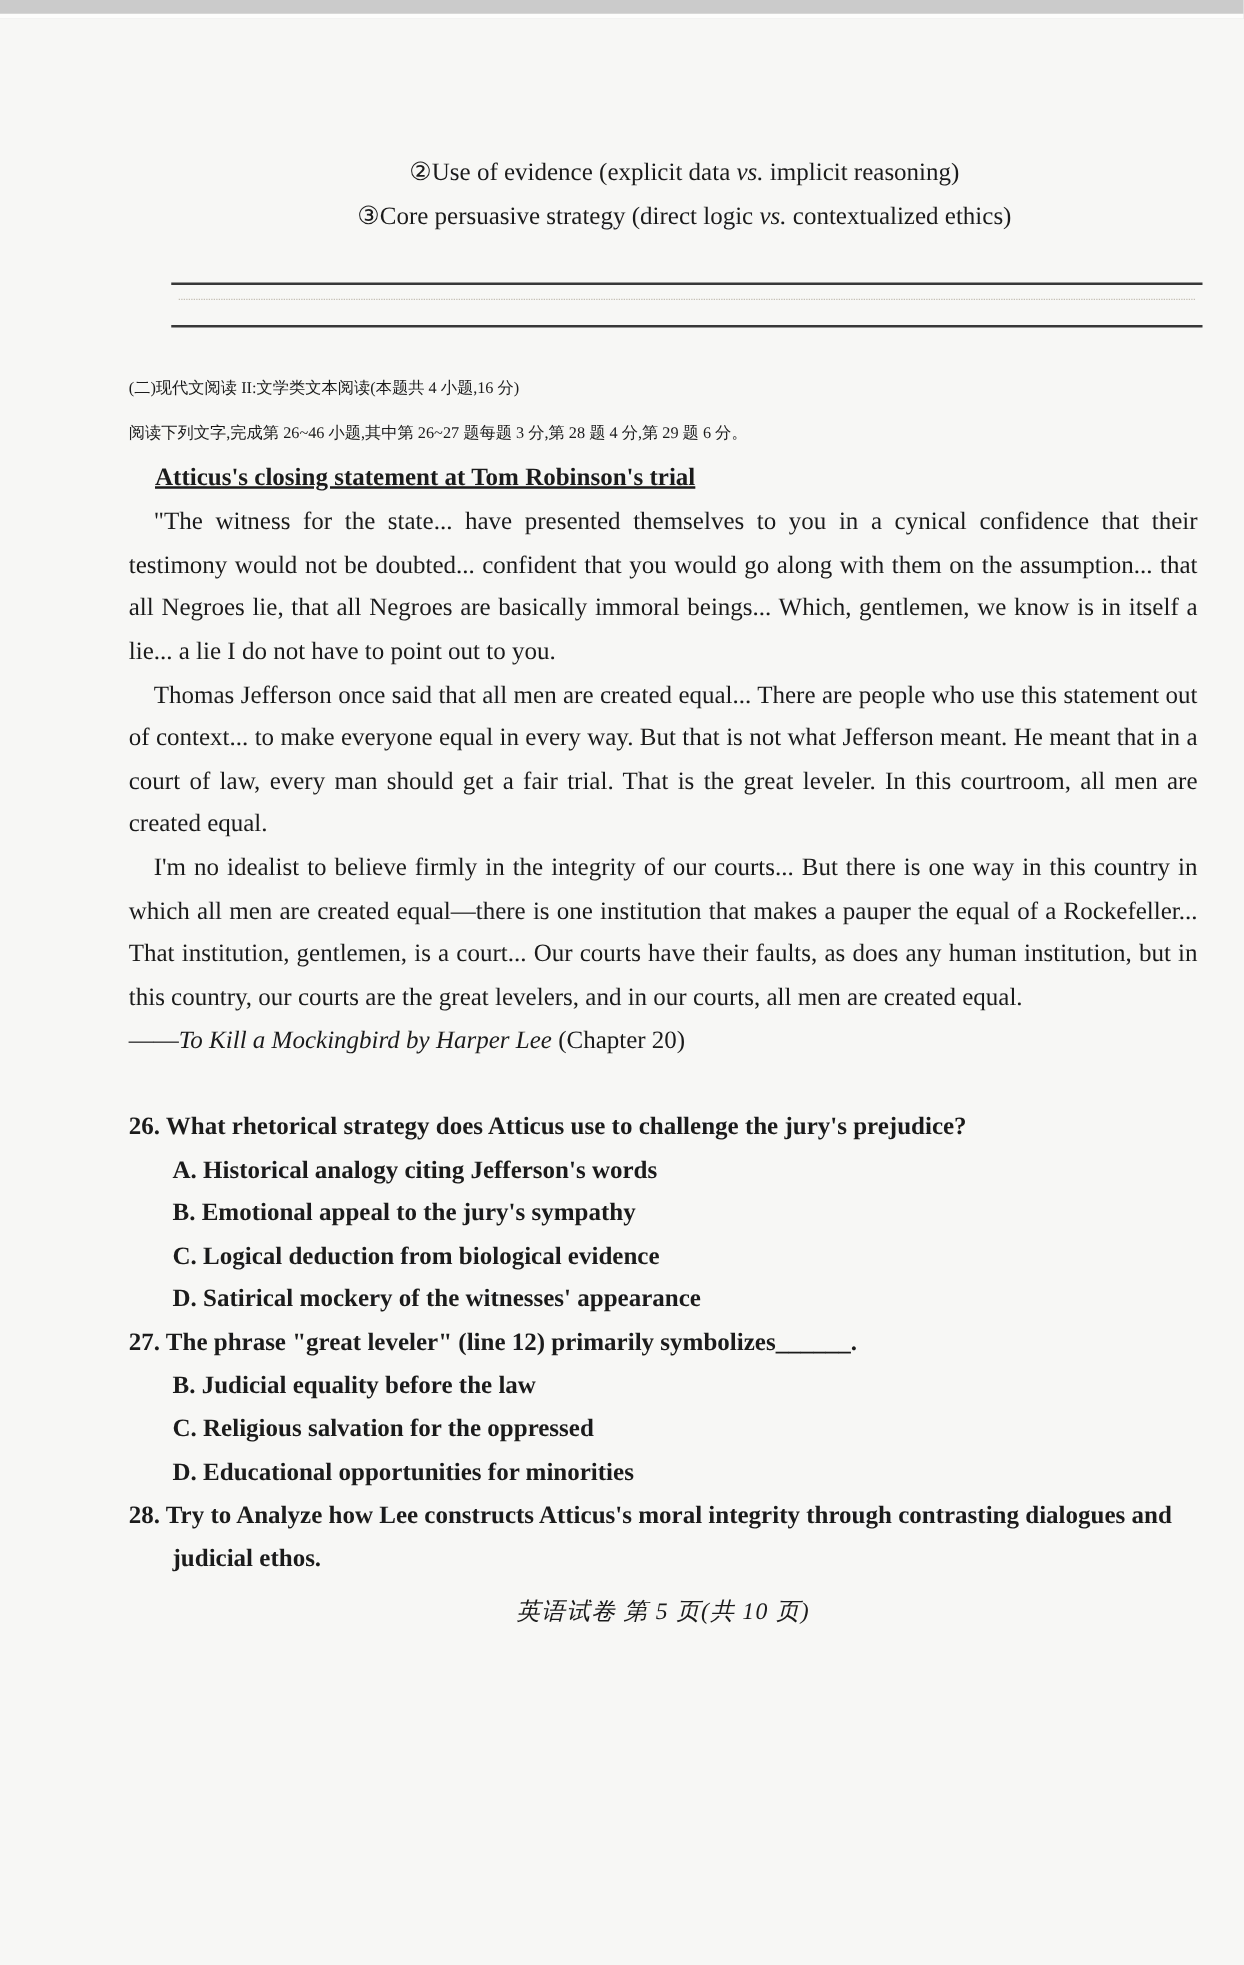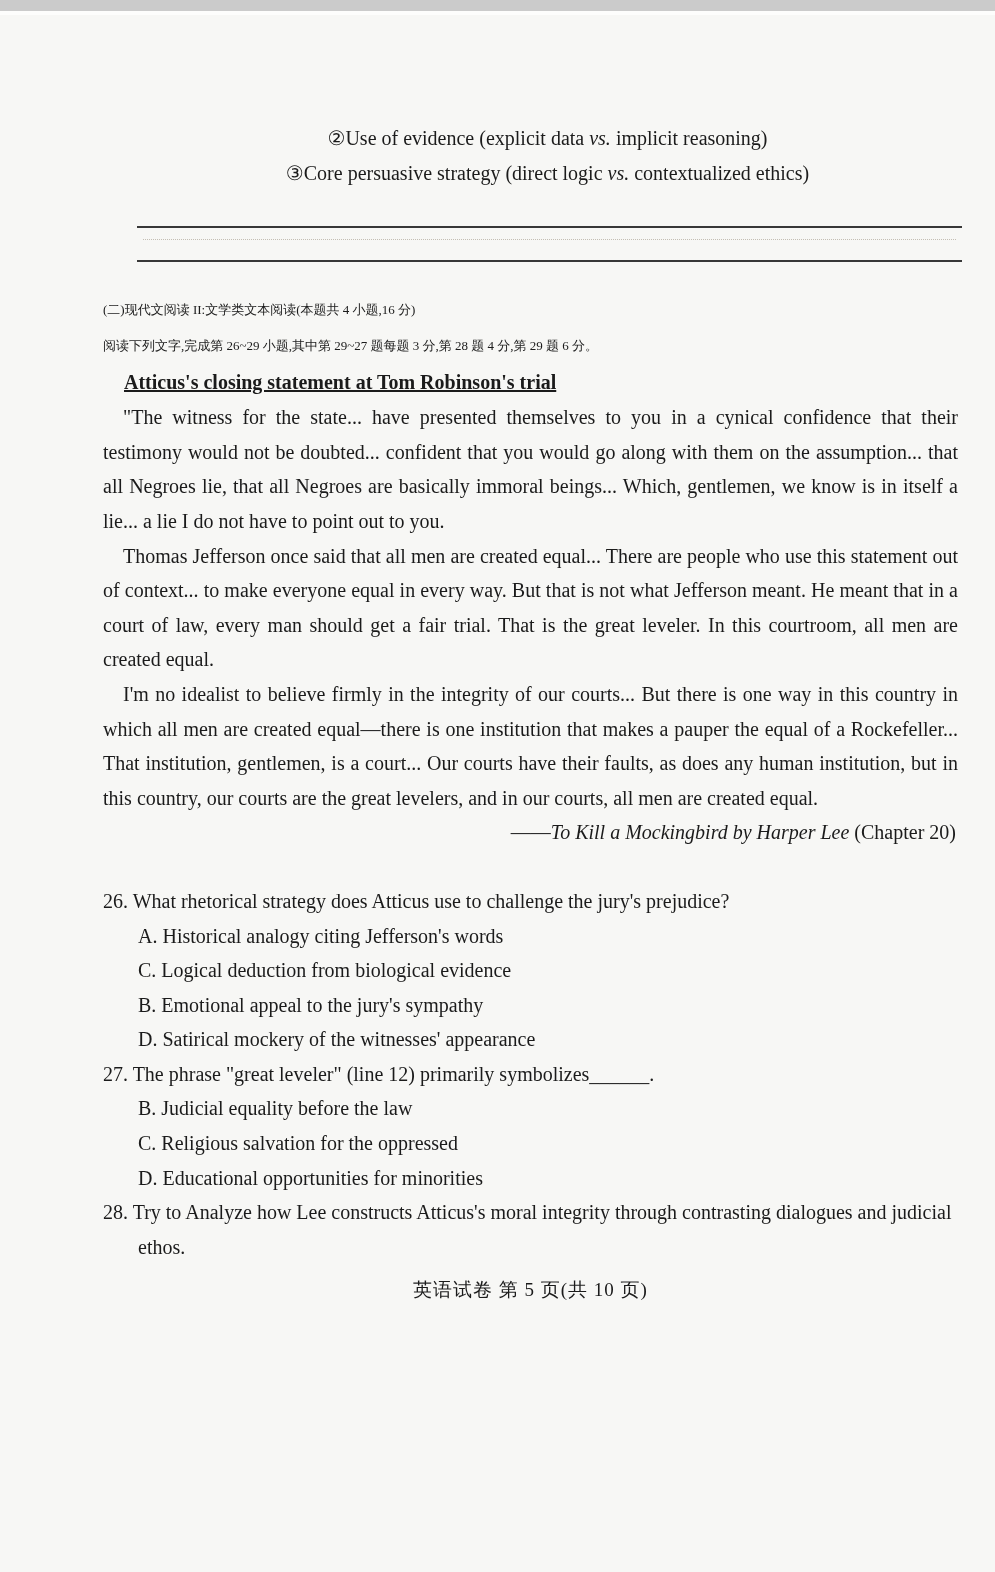--- a/index.html
+++ b/index.html
@@ -65,42 +65,44 @@
     font-weight: bold;
     padding-left: 21px;
     text-decoration: underline;
   }
   .passage p {
     margin: 0;
     text-indent: 20px;
     text-align: justify;
   }
   .passage p.attribution {
-    text-align: right;
+    text-align: left;
     text-indent: 0;
     padding-right: 2px;
   }
   .questions {
     margin-top: 34px;
   }
   .questions p {
     margin: 0;
+    font-weight: bold;
   }
   .qline {
     padding-left: 35px;
     text-indent: -35px;
   }
   .opt {
     padding-left: 35px;
   }
   .footer {
     margin-top: 9px;
     text-align: center;
     font-size: 19px;
     letter-spacing: 1px;
+    font-style: italic;
   }
 </style>
 </head>
 <body>
 
 <div class="topbar"></div>
 
 <div class="page">
 
   <div class="intro">
@@ -109,38 +111,38 @@
   </div>
 
   <div class="rule-block">
     <div class="rule"></div>
     <div class="rule-artifact"></div>
     <div class="rule rule-2"></div>
   </div>
 
   <div class="section">
     <p class="cn">(二)现代文阅读 II:文学类文本阅读(本题共 4 小题,16 分)</p>
-    <p class="cn">阅读下列文字,完成第 26~29 小题,其中第 29~27 题每题 3 分,第 28 题 4 分,第 29 题 6 分。</p>
+    <p class="cn">阅读下列文字,完成第 26~46 小题,其中第 26~27 题每题 3 分,第 28 题 4 分,第 29 题 6 分。</p>
     <p class="passage-title">Atticus's closing statement at Tom Robinson's trial</p>
   </div>
 
   <div class="passage">
     <p>"The witness for the state... have presented themselves to you in a cynical confidence that their testimony would not be doubted... confident that you would go along with them on the assumption... that all Negroes lie, that all Negroes are basically immoral beings... Which, gentlemen, we know is in itself a lie... a lie I do not have to point out to you.</p>
     <p>Thomas Jefferson once said that all men are created equal... There are people who use this statement out of context... to make everyone equal in every way. But that is not what Jefferson meant. He meant that in a court of law, every man should get a fair trial. That is the great leveler. In this courtroom, all men are created equal.</p>
     <p>I'm no idealist to believe firmly in the integrity of our courts... But there is one way in this country in which all men are created equal—there is one institution that makes a pauper the equal of a Rockefeller... That institution, gentlemen, is a court... Our courts have their faults, as does any human institution, but in this country, our courts are the great levelers, and in our courts, all men are created equal.</p>
     <p class="attribution"><span>——</span><i>To Kill a Mockingbird by Harper Lee</i><span> (Chapter 20)</span></p>
   </div>
 
   <div class="questions">
 
     <div class="question">
       <p class="qline"><span>26.</span> <span>What rhetorical strategy does Atticus use to challenge the jury's prejudice?</span></p>
       <p class="opt">A. Historical analogy citing Jefferson's words</p>
+      <p class="opt">B. Emotional appeal to the jury's sympathy</p>
       <p class="opt">C. Logical deduction from biological evidence</p>
-      <p class="opt">B. Emotional appeal to the jury's sympathy</p>
       <p class="opt">D. Satirical mockery of the witnesses' appearance</p>
     </div>
 
     <div class="question">
       <p class="qline"><span>27.</span> <span>The phrase "great leveler" (line 12) primarily symbolizes______.</span></p>
       <p class="opt">B. Judicial equality before the law</p>
       <p class="opt">C. Religious salvation for the oppressed</p>
       <p class="opt">D. Educational opportunities for minorities</p>
     </div>
 

